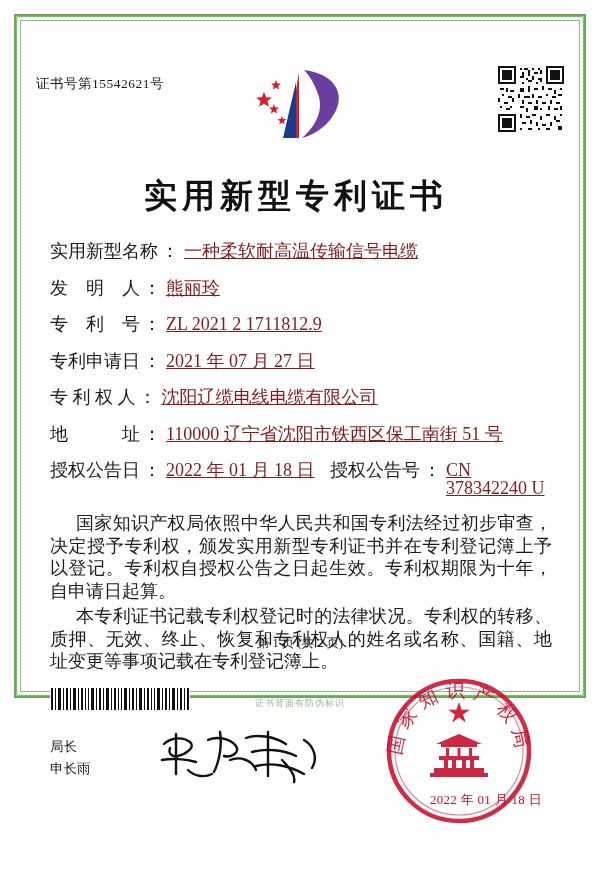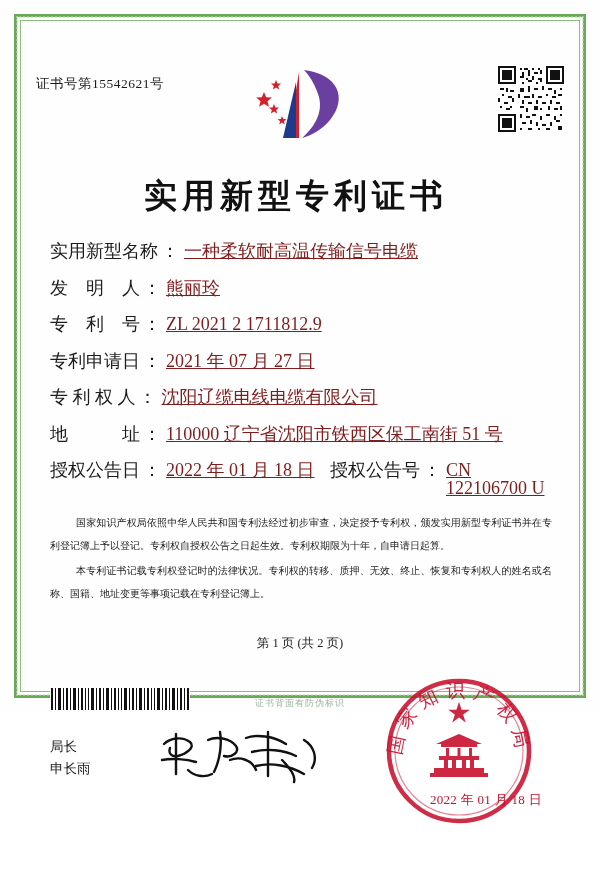--- a/index.html
+++ b/index.html
@@ -138,21 +138,21 @@
     left: 280px;
     top: 0;
   }
 
   
   .paragraphs {
     position: absolute;
     left: 14px;
     right: 12px;
     top: 476px;
-    font-size: 10px;
+    font-size: 18px;
     line-height: 22.5px;
     text-align: justify;
     color: #1c1c1c;
   }
   .paragraphs p {
     margin: 0 0 3px 0;
     text-indent: 26px;
   }
 
   
@@ -374,21 +374,21 @@
         <span class="field-value">110000 辽宁省沈阳市铁西区保工南街 51 号</span>
       </div>
 
       <div class="field-row dual">
         <span class="field-label">授权公告日</span>
         <span class="field-colon">：</span>
         <span class="field-value">2022 年 01 月 18 日</span>
         <span class="dual-second">
           <span class="field-label">授权公告号</span>
           <span class="field-colon">：</span>
-          <span class="field-value">CN 122106700 U</span>
+          <span class="field-value">CN 378342240 U</span>
         </span>
       </div>
 
     </div>
 
     <div class="paragraphs">
       <p>国家知识产权局依照中华人民共和国专利法经过初步审查，决定授予专利权，颁发实用新型专利证书并在专利登记簿上予以登记。专利权自授权公告之日起生效。专利权期限为十年，自申请日起算。</p>
       <p>本专利证书记载专利权登记时的法律状况。专利权的转移、质押、无效、终止、恢复和专利权人的姓名或名称、国籍、地址变更等事项记载在专利登记簿上。</p>
     </div>
 

